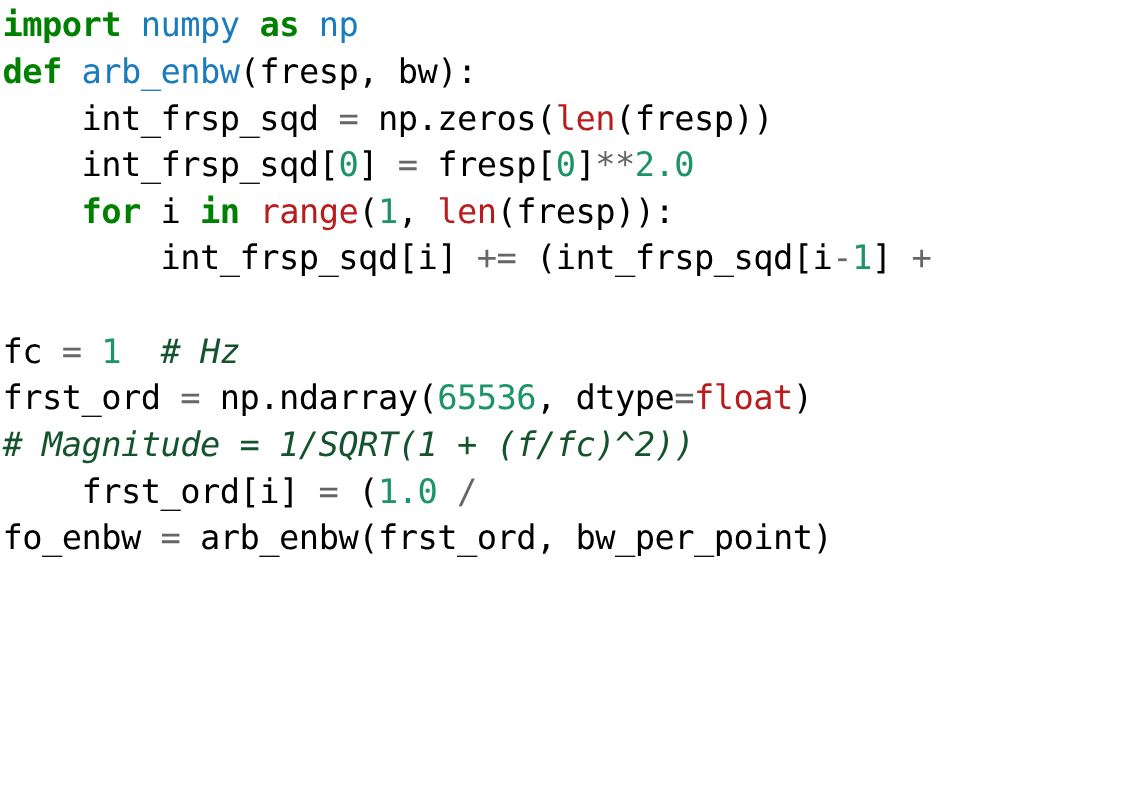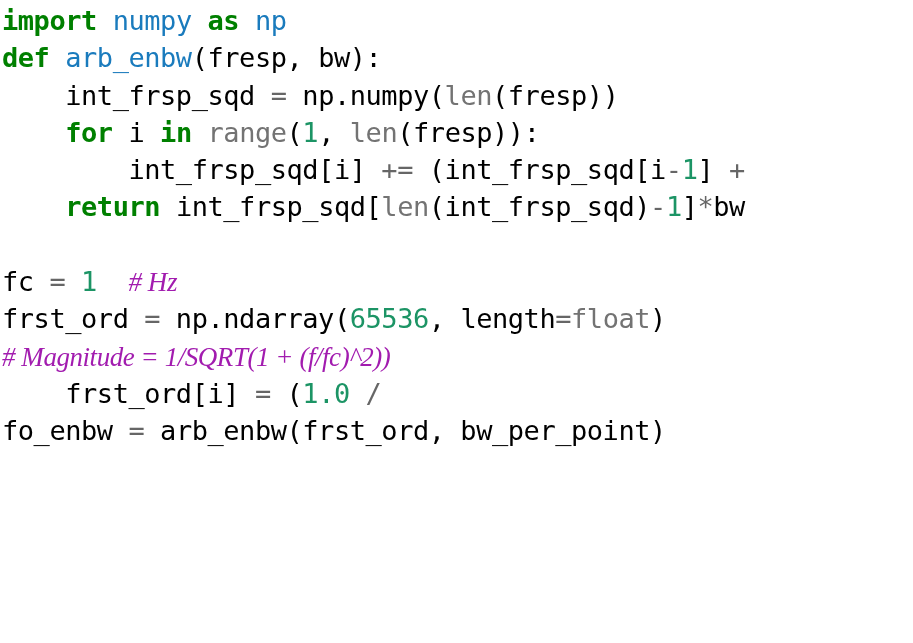--- a/index.html
+++ b/index.html
@@ -30,35 +30,35 @@
     letter-spacing: -0.45px;
     font-family: "DejaVu Sans Mono", "Liberation Mono", monospace;
     color: #000000;
     padding-left: 2px;
   }
   .code-line:first-child { padding-top: 2px; }
 
   
   .tok-kw      { color: #008000; font-weight: bold; }
   .tok-name    { color: #1a7bbd; }
-  .tok-builtin { color: #737373; }
+  .tok-builtin { color: #b91c1c; }
   .tok-num     { color: #1c9465; }
   .tok-op      { color: #666666; }
-  .tok-comment { color: #a21caf; font-style: italic; font-family: Liberation Serif, serif; }
+  .tok-comment { color: #14532d; font-style: italic; }
   .tok-plain   { color: #000000; }
 </style>
 </head>
 <body>
 
 <div id="code-listing">
     <div class="code-line"><span class="tok-kw">import</span><span class="tok-plain"> </span><span class="tok-name">numpy</span><span class="tok-plain"> </span><span class="tok-kw">as</span><span class="tok-plain"> </span><span class="tok-name">np</span></div>
     <div class="code-line"><span class="tok-kw">def</span><span class="tok-plain"> </span><span class="tok-name">arb_enbw</span><span class="tok-plain">(fresp, bw):</span></div>
-    <div class="code-line"><span class="tok-plain">    int_frsp_sqd </span><span class="tok-op">=</span><span class="tok-plain"> np.numpy(</span><span class="tok-builtin">len</span><span class="tok-plain">(fresp))</span></div>
+    <div class="code-line"><span class="tok-plain">    int_frsp_sqd </span><span class="tok-op">=</span><span class="tok-plain"> np.zeros(</span><span class="tok-builtin">len</span><span class="tok-plain">(fresp))</span></div>
+    <div class="code-line"><span class="tok-plain">    int_frsp_sqd[</span><span class="tok-num">0</span><span class="tok-plain">] </span><span class="tok-op">=</span><span class="tok-plain"> fresp[</span><span class="tok-num">0</span><span class="tok-plain">]</span><span class="tok-op">**</span><span class="tok-num">2.0</span></div>
     <div class="code-line"><span class="tok-plain">    </span><span class="tok-kw">for</span><span class="tok-plain"> i </span><span class="tok-kw">in</span><span class="tok-plain"> </span><span class="tok-builtin">range</span><span class="tok-plain">(</span><span class="tok-num">1</span><span class="tok-plain">, </span><span class="tok-builtin">len</span><span class="tok-plain">(fresp)):</span></div>
     <div class="code-line"><span class="tok-plain">        int_frsp_sqd[i] </span><span class="tok-op">+=</span><span class="tok-plain"> (int_frsp_sqd[i</span><span class="tok-op">-</span><span class="tok-num">1</span><span class="tok-plain">] </span><span class="tok-op">+</span></div>
-    <div class="code-line"><span class="tok-plain">    </span><span class="tok-kw">return</span><span class="tok-plain"> int_frsp_sqd[</span><span class="tok-builtin">len</span><span class="tok-plain">(int_frsp_sqd)</span><span class="tok-op">-</span><span class="tok-num">1</span><span class="tok-plain">]</span><span class="tok-op">*</span><span class="tok-plain">bw</span></div>
     <div class="code-line">&nbsp;</div>
     <div class="code-line"><span class="tok-plain">fc </span><span class="tok-op">=</span><span class="tok-plain"> </span><span class="tok-num">1</span><span class="tok-plain">  </span><span class="tok-comment"># Hz</span></div>
-    <div class="code-line"><span class="tok-plain">frst_ord </span><span class="tok-op">=</span><span class="tok-plain"> np.ndarray(</span><span class="tok-num">65536</span><span class="tok-plain">, length</span><span class="tok-op">=</span><span class="tok-builtin">float</span><span class="tok-plain">)</span></div>
+    <div class="code-line"><span class="tok-plain">frst_ord </span><span class="tok-op">=</span><span class="tok-plain"> np.ndarray(</span><span class="tok-num">65536</span><span class="tok-plain">, dtype</span><span class="tok-op">=</span><span class="tok-builtin">float</span><span class="tok-plain">)</span></div>
     <div class="code-line"><span class="tok-comment"># Magnitude = 1/SQRT(1 + (f/fc)^2))</span></div>
     <div class="code-line"><span class="tok-plain">    frst_ord[i] </span><span class="tok-op">=</span><span class="tok-plain"> (</span><span class="tok-num">1.0</span><span class="tok-plain"> </span><span class="tok-op">/</span></div>
     <div class="code-line"><span class="tok-plain">fo_enbw </span><span class="tok-op">=</span><span class="tok-plain"> arb_enbw(frst_ord, bw_per_point)</span></div>
   </div>
 
 </body></html>

